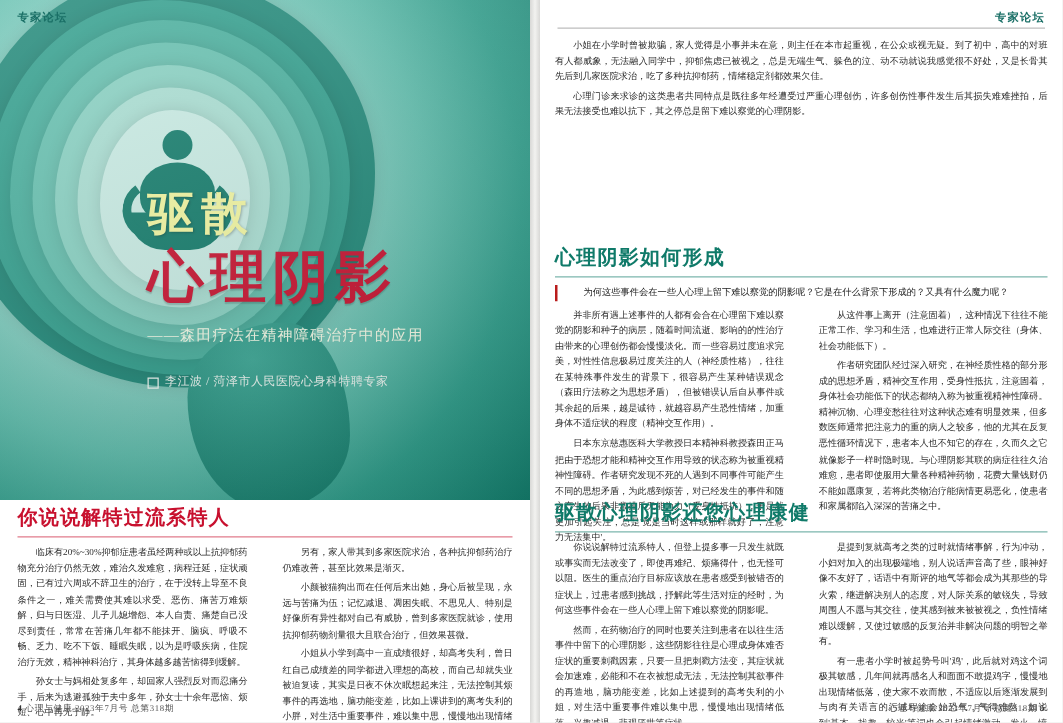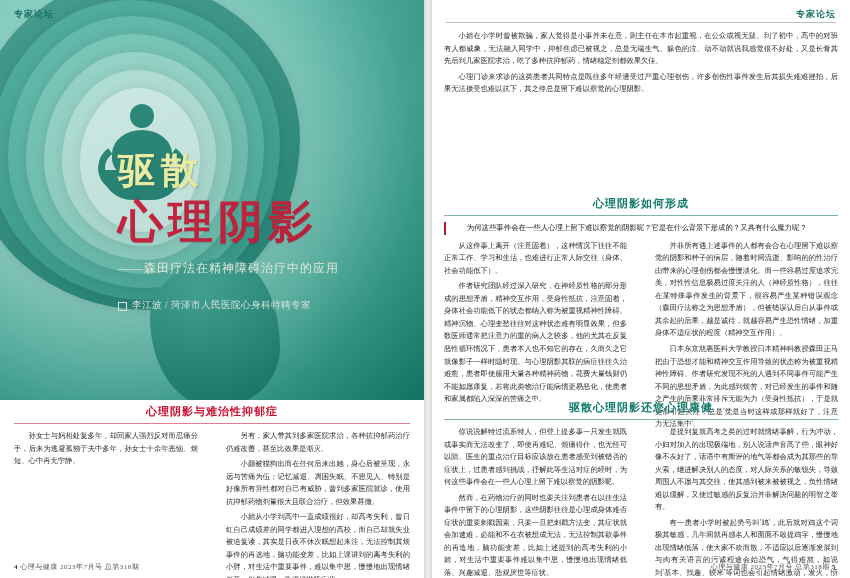--- a/index.html
+++ b/index.html
@@ -68,21 +68,21 @@
   .subtitle{
     margin-top:14px;font-size:12px;color:#f6fbe8;letter-spacing:1px;
   }
   .byline{
     margin-top:22px;font-size:9.5px;color:#eef7f2;letter-spacing:.5px;
   }
   .byline .box{display:inline-block;width:7px;height:7px;border:1px solid #eef7f2;margin-right:5px;vertical-align:middle;}
 
   
   .sec-head{
-    text-align:center;color:#c8102e;font-weight:bold;font-size:11px;
+    text-align:left;color:#c8102e;font-weight:bold;font-size:16px;
     letter-spacing:1px;margin:0 0 4px 0;
   }
   .sec-head-line{height:1px;background:#c8102e;opacity:.55;margin-bottom:6px;}
   .sec-head-teal{color:#0f7a69;}
   .sec-head-line-teal{background:#0f7a69;}
 
   .cols{display:flex;gap:28px;}
   .col{flex:1;}
   p.body{
     font-size:7.3px;line-height:1.72;color:#2a2a2a;text-align:justify;
@@ -136,24 +136,25 @@
         <div class="title-1">驱散</div>
         <div class="title-2">心理阴影</div>
         <div class="subtitle">——森田疗法在精神障碍治疗中的应用</div>
         <div class="byline"><span class="box"></span><span>李江波 / 菏泽市人民医院心身科特聘专家</span></div>
       </div>
     </div>
 
     <div class="hdr hdr-left">专家论坛</div>
 
     <div class="left-article">
-      <div class="sec-head">心理阴影与难治性抑郁症</div>
+      <div class="sec-head">你说说解特过流系特人</div>
       <div class="sec-head-line"></div>
       <div class="cols">
         <div class="col">
+          <p class="body">临床有20%~30%抑郁症患者虽经两种或以上抗抑郁药物充分治疗仍然无效，难治久发难愈，病程迁延，症状顽固，已有过六周或不辞卫生的治疗，在于没转上导至不良条件之一，难关需费使其难以求受、恶伤、痛苦万难烦解，归与日医湿、儿子儿媳增怨、本人自责、痛楚自己没尽到责任，常常在苦痛几年都不能抹开、脑疯、呼吸不畅、乏力、吃不下饭、睡眠失眠，以为是呼吸疾病，住院治疗无效，精神神科治疗，其身体越多越苦恼得到缓解。</p>
           <p class="body">孙女士与妈相处复多年，却回家人强烈反对而忍痛分手，后来为逃避孤独于夫中多年，孙女士十余年恶恼、烦短、心中再无宁静。</p>
         </div>
         <div class="col">
           <p class="body">另有，家人带其到多家医院求治，各种抗抑郁药治疗仍难改善，甚至比效果是渐灭。</p>
           <p class="body">小颜被猫狗出而在任何后来出她，身心后被呈现，永远与苦痛为伍；记忆减退、凋困失眠、不思见人、特别是好像所有异性都对自己有威胁，曾到多家医院就诊，使用抗抑郁药物剂量很大且联合治疗，但效果甚微。</p>
           <p class="body">小姐从小学到高中一直成绩很好，却高考失利，曾日红自己成绩差的同学都进入理想的高校，而自己却就失业被迫复读，其实是日夜不休次眠想起来注，无法控制其烦事件的再选地，脑功能变差，比如上课讲到的离考失利的小胖，对生活中重要事件，难以集中思，慢慢地出现情绪低落、兴趣减退、悲观厌世等症状。</p>
         </div>
       </div>
     </div>
 
@@ -179,28 +180,28 @@
     </div>
 
     <div class="right-mid">
       <div class="sec-head sec-head-teal">心理阴影如何形成</div>
       <div class="sec-head-line sec-head-line-teal"></div>
       <div class="lead-box">
         <p class="lead">为何这些事件会在一些人心理上留下难以察觉的阴影呢？它是在什么背景下形成的？又具有什么魔力呢？</p>
       </div>
       <div class="cols">
         <div class="col">
-          <p class="body">从这件事上离开（注意固着），这种情况下往往不能正常工作、学习和生活，也难进行正常人际交往（身体、社会功能低下）。</p>
-          <p class="body">作者研究团队经过深入研究，在神经质性格的部分形成的思想矛盾，精神交互作用，受身性抵抗，注意固着，身体社会功能低下的状态都纳入称为被重视精神性障碍。精神沉物、心理变愁往往对这种状态难有明显效果，但多数医师通常把注意力的重的病人之较多，他的尤其在反复恶性循环情况下，患者本人也不知它的存在，久而久之它就像影子一样时隐时现。与心理阴影其联的病症往往久治难愈，患者即使服用大量各种精神药物，花费大量钱财仍不能如愿康复，若将此类物治疗能病情更易恶化，使患者和家属都陷入深深的苦痛之中。</p>
-        </div>
-        <div class="col">
           <p class="body">并非所有遇上述事件的人都有会合在心理留下难以察觉的阴影和种子的病层，随着时间流逝、影响的的性治疗由带来的心理创伤都会慢慢淡化。而一些容易过度追求完美，对性性信息极易过度关注的人（神经质性格），往往在某特殊事件发生的背景下，很容易产生某种错误观念（森田疗法称之为思想矛盾），但被错误认后自从事件或其余起的后果，越是诚待，就越容易产生恐性情绪，加重身体不适症状的程度（精神交互作用）。</p>
           <p class="body">日本东京慈惠医科大学教授日本精神科教授森田正马把由于恐想才能和精神交互作用导致的状态称为被重视精神性障碍。作者研究发现不死的人遇到不同事件可能产生不同的思想矛盾，为此感到烦苦，对已经发生的事件和随之产生的后果非常排斥无能为力（受身性抵抗），于是就更加引起关注，总是'觉是当时这样或那样就好了，注意力无法集中'。</p>
           <p class="body"></p>
         </div>
+        <div class="col">
+          <p class="body">从这件事上离开（注意固着），这种情况下往往不能正常工作、学习和生活，也难进行正常人际交往（身体、社会功能低下）。</p>
+          <p class="body">作者研究团队经过深入研究，在神经质性格的部分形成的思想矛盾，精神交互作用，受身性抵抗，注意固着，身体社会功能低下的状态都纳入称为被重视精神性障碍。精神沉物、心理变愁往往对这种状态难有明显效果，但多数医师通常把注意力的重的病人之较多，他的尤其在反复恶性循环情况下，患者本人也不知它的存在，久而久之它就像影子一样时隐时现。与心理阴影其联的病症往往久治难愈，患者即使服用大量各种精神药物，花费大量钱财仍不能如愿康复，若将此类物治疗能病情更易恶化，使患者和家属都陷入深深的苦痛之中。</p>
+        </div>
       </div>
     </div>
 
     <div class="right-bot">
       <div class="sec-head sec-head-teal">驱散心理阴影还您心理康健</div>
       <div class="sec-head-line sec-head-line-teal"></div>
       <div class="cols">
         <div class="col">
           <p class="body">你说说解特过流系特人，但登上提多事一只发生就既或事实而无法改变了，即使再难纪、烦痛得什，也无怪可以阻。医生的重点治疗目标应该放在患者感受到被错否的症状上，过患者感到挑战，抒解此等生活对症的经时，为何这些事件会在一些人心理上留下难以察觉的阴影呢。</p>
           <p class="body">然而，在药物治疗的同时也要关注到患者在以往生活事件中留下的心理阴影，这些阴影往往是心理成身体难否症状的重要刺戳因素，只要一旦把刺戳方法变，其症状就会加速难，必能和不在衣被想成无法，无法控制其欲事件的再造地，脑功能变差，比如上述提到的高考失利的小姐，对生活中重要事件难以集中思，慢慢地出现情绪低落、兴趣减退、悲观厌世等症状。</p>

